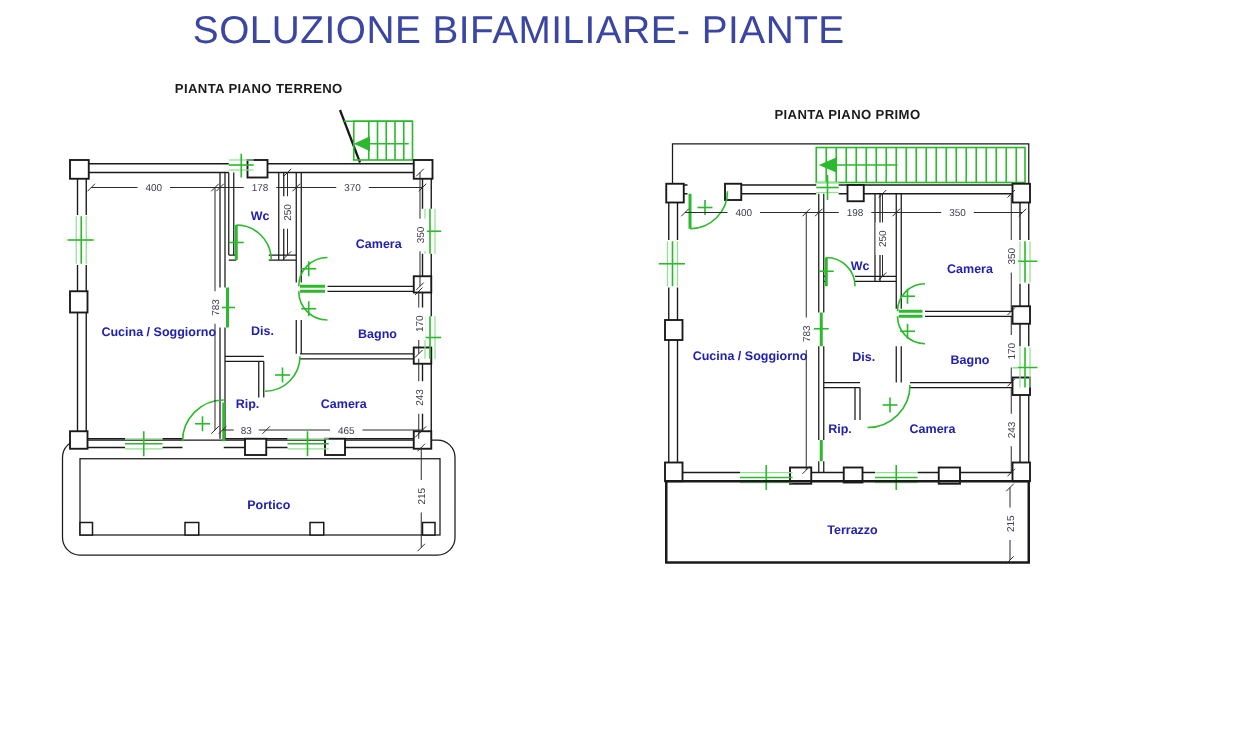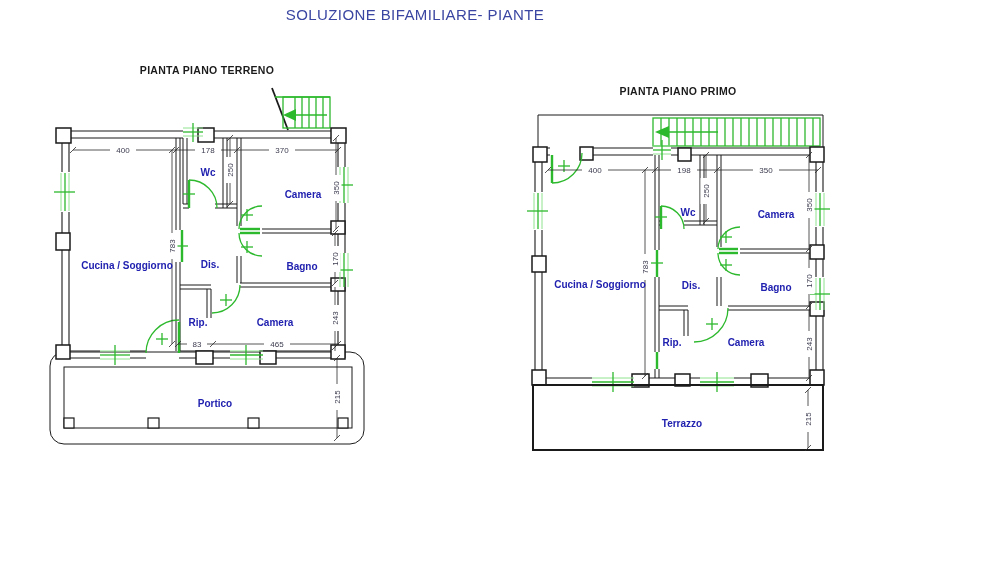--- a/index.html
+++ b/index.html
@@ -1,19 +1,19 @@
 <!DOCTYPE html>
 <html><head>
 <meta charset="utf-8">
 <style>
   html,body{margin:0;padding:0;background:#ffffff;}
   .canvas{position:relative;width:998px;height:583px;background:#ffffff;overflow:hidden;
           font-family:"Liberation Sans",sans-serif;}
   .main-title{position:absolute;top:6px;left:30px;width:770px;text-align:center;
-              font-size:15px;letter-spacing:.4px;color:#3a46a1;}
+              font-size:31px;letter-spacing:.4px;color:#3a46a1;}
   svg{position:absolute;left:0;top:0;}
   text{font-family:"Liberation Sans",sans-serif;}
   .plan-title{font-size:10.5px;font-weight:700;fill:#1b1b1b;letter-spacing:.3px;}
   .room{font-size:10px;font-weight:700;fill:#2121b0;}
   .dim{font-size:8px;fill:#3c3c50;}
   .wall{stroke:#1a1a1a;stroke-width:1.1;fill:none;}
   .wallthin{stroke:#1a1a1a;stroke-width:1;fill:none;}
   .pillar{fill:#ffffff;stroke:#1a1a1a;stroke-width:1.5;}
   .col{fill:#ffffff;stroke:#1a1a1a;stroke-width:1.2;}
   .dimline{stroke:#2b2b2b;stroke-width:.8;fill:none;}

